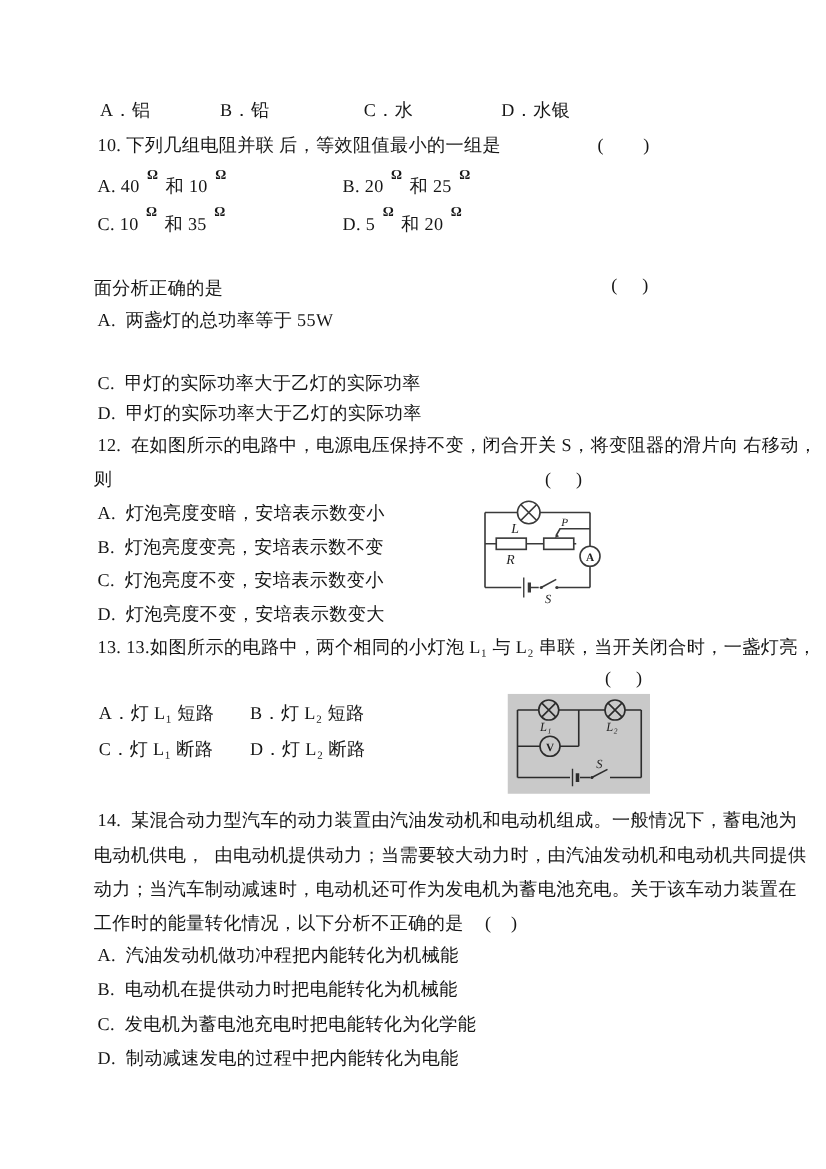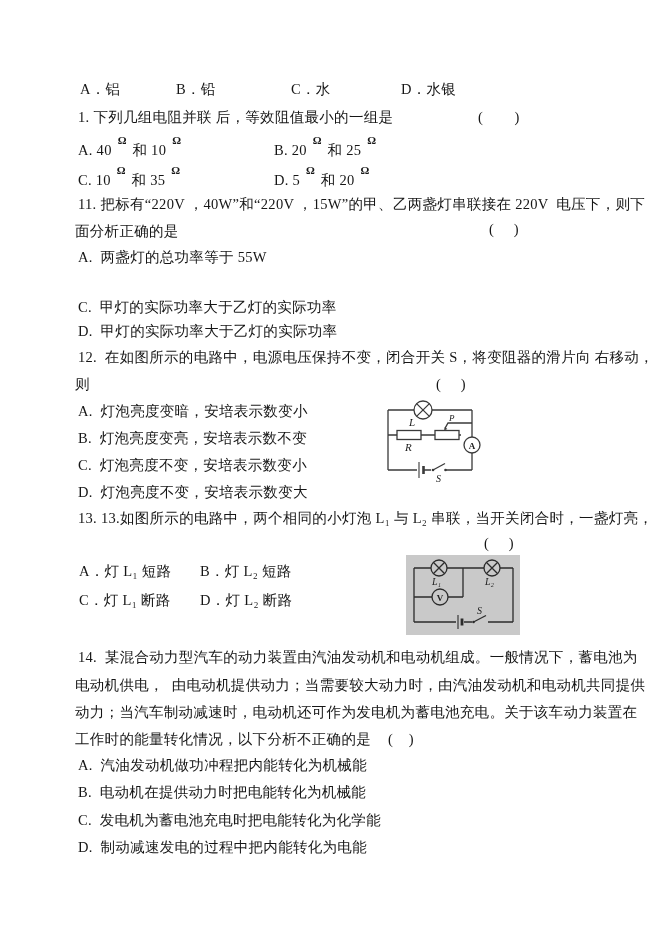--- a/index.html
+++ b/index.html
@@ -17,29 +17,28 @@
 </head>
 <body>
 
 <div class="page">
 
   <div class="ln" style="left:80px;top:81px">A．铝</div>
   <div class="ln" style="left:176px;top:81px">B．铅</div>
   <div class="ln" style="left:291px;top:81px">C．水</div>
   <div class="ln" style="left:401px;top:81px">D．水银</div>
 
-  <div class="ln" style="left:78px;top:109px">1. 下列几组电阻并联 后，等效阻值最小的一组是</div>
+  <div class="ln" style="left:78px;top:109px">10. 下列几组电阻并联 后，等效阻值最小的一组是</div>
   <div class="ln" style="left:478px;top:109px">(        )</div>
 
   <div class="ln" style="left:78px;top:139px"><span>A. 40 </span><sup class="ohm">Ω</sup><span> 和 10 </span><sup class="ohm">Ω</sup></div>
   <div class="ln" style="left:274px;top:139px"><span>B. 20 </span><sup class="ohm">Ω</sup><span> 和 25 </span><sup class="ohm">Ω</sup></div>
   <div class="ln" style="left:78px;top:169px"><span>C. 10 </span><sup class="ohm">Ω</sup><span> 和 35 </span><sup class="ohm">Ω</sup></div>
   <div class="ln" style="left:274px;top:169px"><span>D. 5 </span><sup class="ohm">Ω</sup><span> 和 20 </span><sup class="ohm">Ω</sup></div>
 
-  <div class="ln" style="left:78px;top:196px">11. 把标有“220V ，40W”和“220V ，15W”的甲、乙两盏灯串联接在 220V  电压下，则下</div>
   <div class="ln" style="left:75px;top:223px">面分析正确的是</div>
   <div class="ln" style="left:489px;top:221px">(     )</div>
   <div class="ln" style="left:78px;top:249px">A.  两盏灯的总功率等于 55W</div>
   <div class="ln" style="left:78px;top:299px">C.  甲灯的实际功率大于乙灯的实际功率</div>
   <div class="ln" style="left:78px;top:323px">D.  甲灯的实际功率大于乙灯的实际功率</div>
 
   <div class="ln" style="left:78px;top:349px">12.  在如图所示的电路中，电源电压保持不变，闭合开关 S，将变阻器的滑片向 右移动，</div>
   <div class="ln" style="left:75px;top:376px">则</div>
   <div class="ln" style="left:436px;top:376px">(     )</div>
   <div class="ln" style="left:78px;top:403px">A.  灯泡亮度变暗，安培表示数变小</div>

